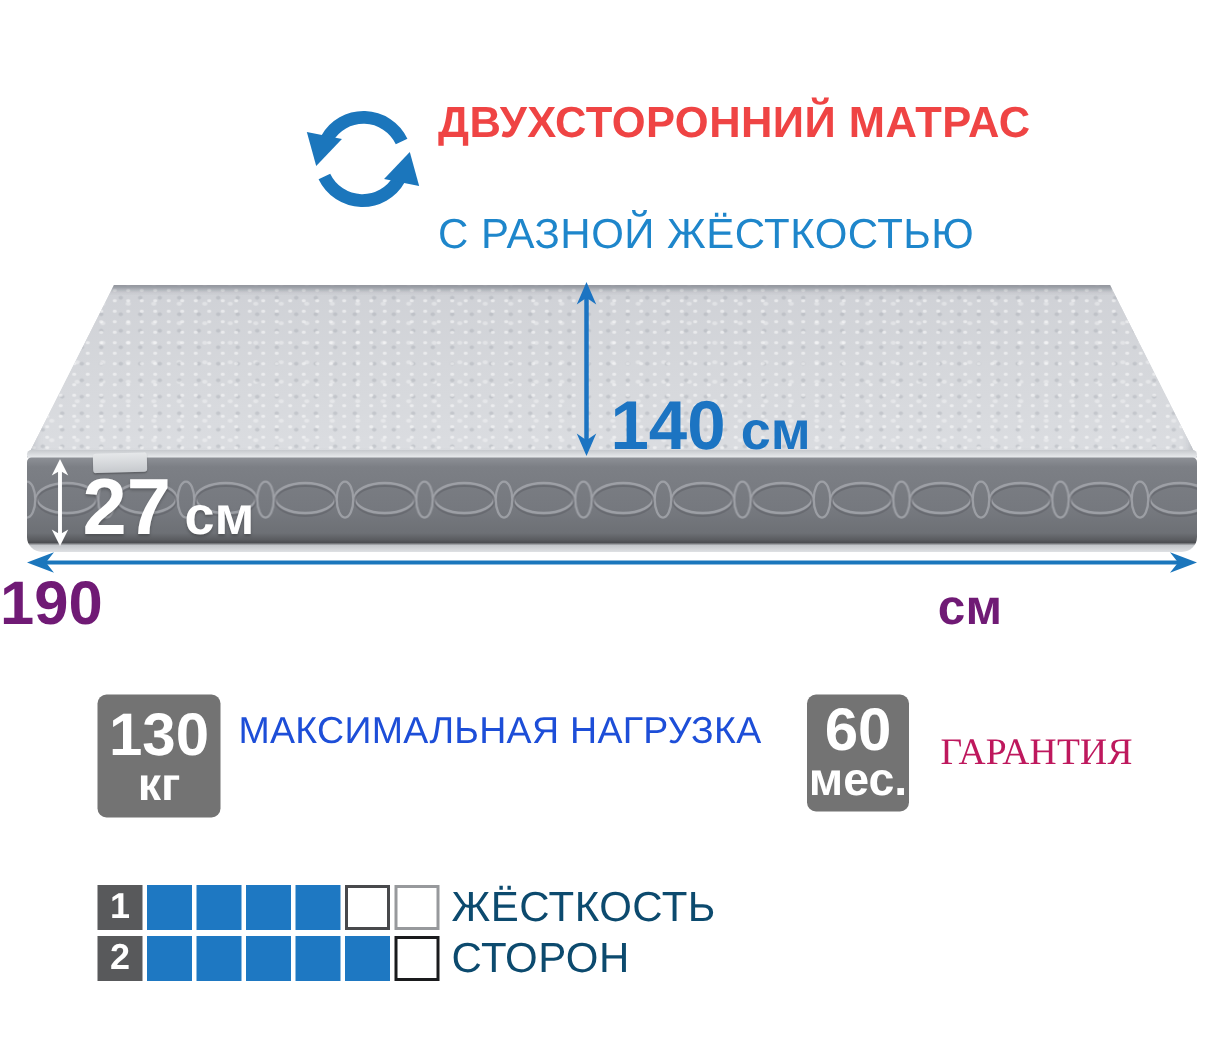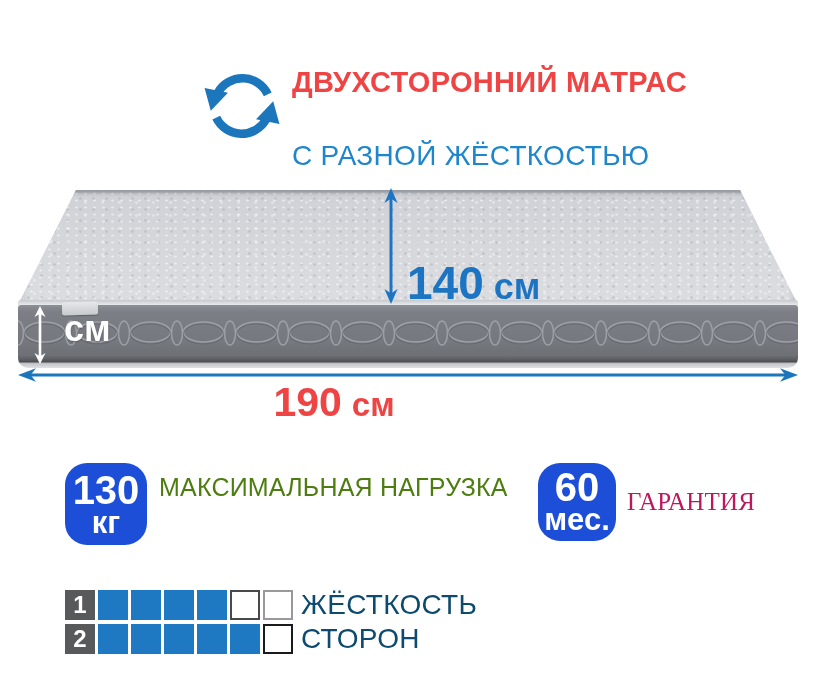--- a/index.html
+++ b/index.html
@@ -55,37 +55,37 @@
   .arrow-v-140{left:382px;top:188px;}
   .arrow-v-27{left:31px;top:306px;}
   .arrow-h-190{left:18px;top:366px;}
   .dim{display:inline-flex;align-items:baseline;font-weight:bold;white-space:nowrap;}
   .dim-140{left:407px;top:212px;color:#1c74c2;margin-top:44px;}
   .dim-140 .v{font-size:46px;}
   .dim-140 .u{font-size:36px;margin-left:10px;}
   .dim-27{left:55px;top:308px;color:#ffffff;text-shadow:0 1px 2px rgba(0,0,0,.25);}
   .dim-27 .v{font-size:53px;}
   .dim-27 .u{font-size:36px;margin-left:9px;}
-  .dim-190{left:0;top:379px;width:668px;display:flex;justify-content:center;color:#ef4444;}
+  .dim-190{left:0;top:379px;width:668px;display:flex;justify-content:space-between;color:#701a75;}
   .dim-190 .v{font-size:41px;}
   .dim-190 .u{font-size:33px;margin-left:10px;}
 
   
   .badge{
-    background:#1d4ed8;color:#ffffff;border-radius:22px;
+    background:#737373;color:#ffffff;border-radius:6px;
     display:flex;flex-direction:column;align-items:center;justify-content:center;
     font-weight:bold;text-align:center;
   }
   .badge-load{left:65px;top:463px;width:82px;height:82px;}
   .badge-load .bv{font-size:40px;line-height:37px;}
   .badge-load .bu{font-size:31px;line-height:27px;}
-  .badge-warranty{left:538px;top:463px;width:78px;height:78px;}
+  .badge-warranty{left:538px;top:463px;width:68px;height:78px;}
   .badge-warranty .bv{font-size:40px;line-height:35px;}
   .badge-warranty .bu{font-size:31px;line-height:30px;}
-  .load-text{left:159px;top:473px;font-size:25px;line-height:28px;color:#4d7c0f;letter-spacing:.2px;}
+  .load-text{left:159px;top:473px;font-size:25px;line-height:28px;color:#1d4ed8;letter-spacing:.2px;}
   .warranty-text{left:627px;top:488px;font-size:25px;color:#be185d;letter-spacing:.2px;font-family:Liberation Serif, serif;}
 
   
   .firm-row{display:flex;gap:3px;left:65px;}
   .firm-row-1{top:590px;}
   .firm-row-2{top:624px;}
   .cell{width:30px;height:30px;box-sizing:border-box;flex:0 0 auto;}
   .cell.num{background:#58595b;color:#fff;font-weight:bold;font-size:24px;
     display:flex;align-items:center;justify-content:center;}
   .cell.on{background:#1e78c2;}
@@ -138,20 +138,21 @@
   <span class="v">140</span>
   <span class="u">см</span>
 </div>
 
 <svg class="abs arrow-v-27" width="18" height="58" viewBox="0 0 18 58">
   <line x1="9" y1="5" x2="9" y2="53" stroke="#ffffff" stroke-width="2.6"></line>
   <polygon points="9,0 3.5,11 9,7.8 14.5,11" fill="#ffffff"></polygon>
   <polygon points="9,58 3.5,47 9,50.2 14.5,47" fill="#ffffff"></polygon>
 </svg>
 <div class="abs dim dim-27">
+  <span class="v">27</span>
   <span class="u">см</span>
 </div>
 
 <svg class="abs arrow-h-190" width="780" height="18" viewBox="0 0 780 18">
   <line x1="10" y1="9" x2="770" y2="9" stroke="#1b76bc" stroke-width="2.8"></line>
   <polygon points="0,9 18,2.2 12.6,9 18,15.8" fill="#1b76bc"></polygon>
   <polygon points="780,9 762,2.2 767.4,9 762,15.8" fill="#1b76bc"></polygon>
 </svg>
 <div class="abs dim dim-190">
   <span class="v">190</span>

